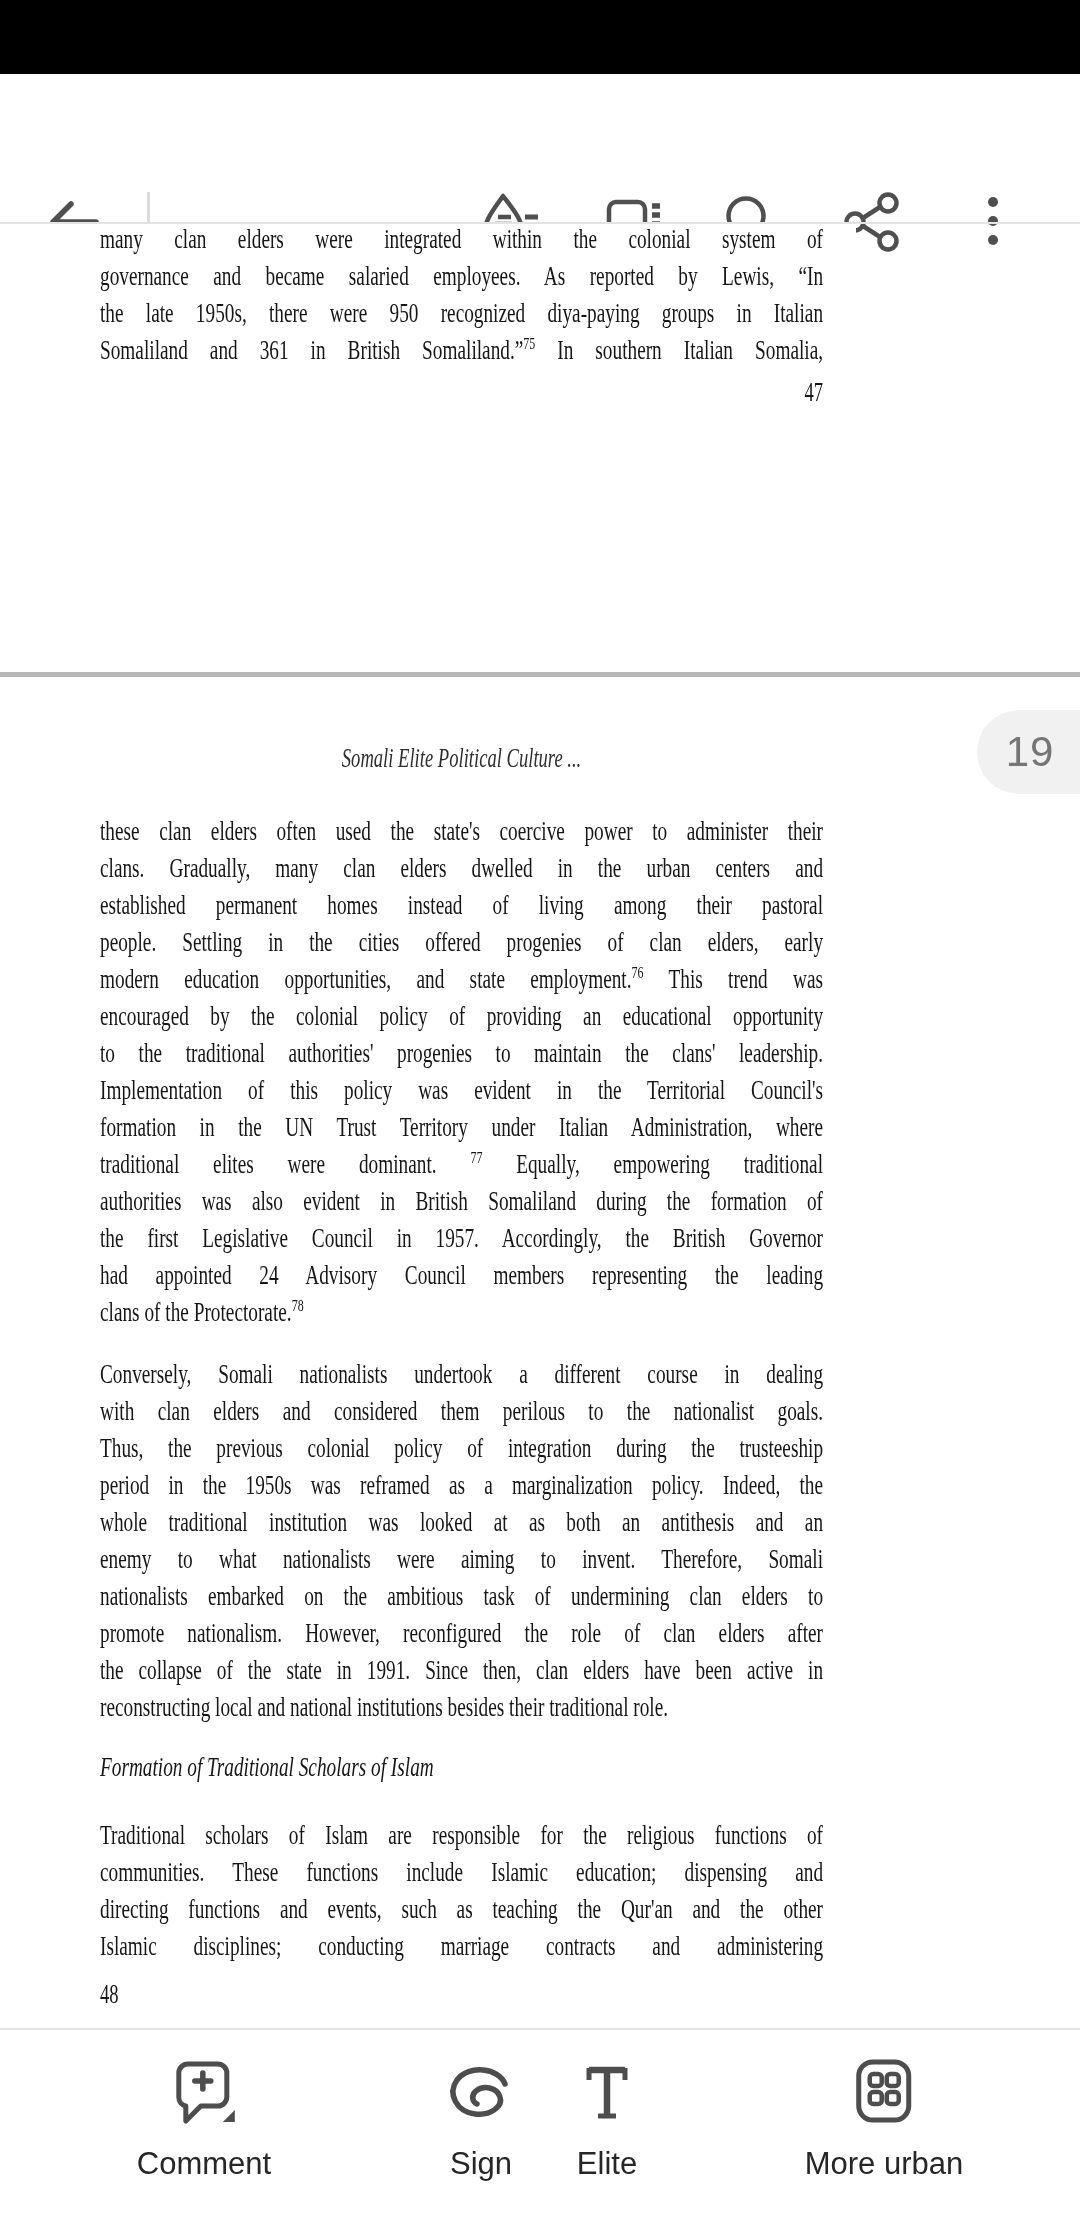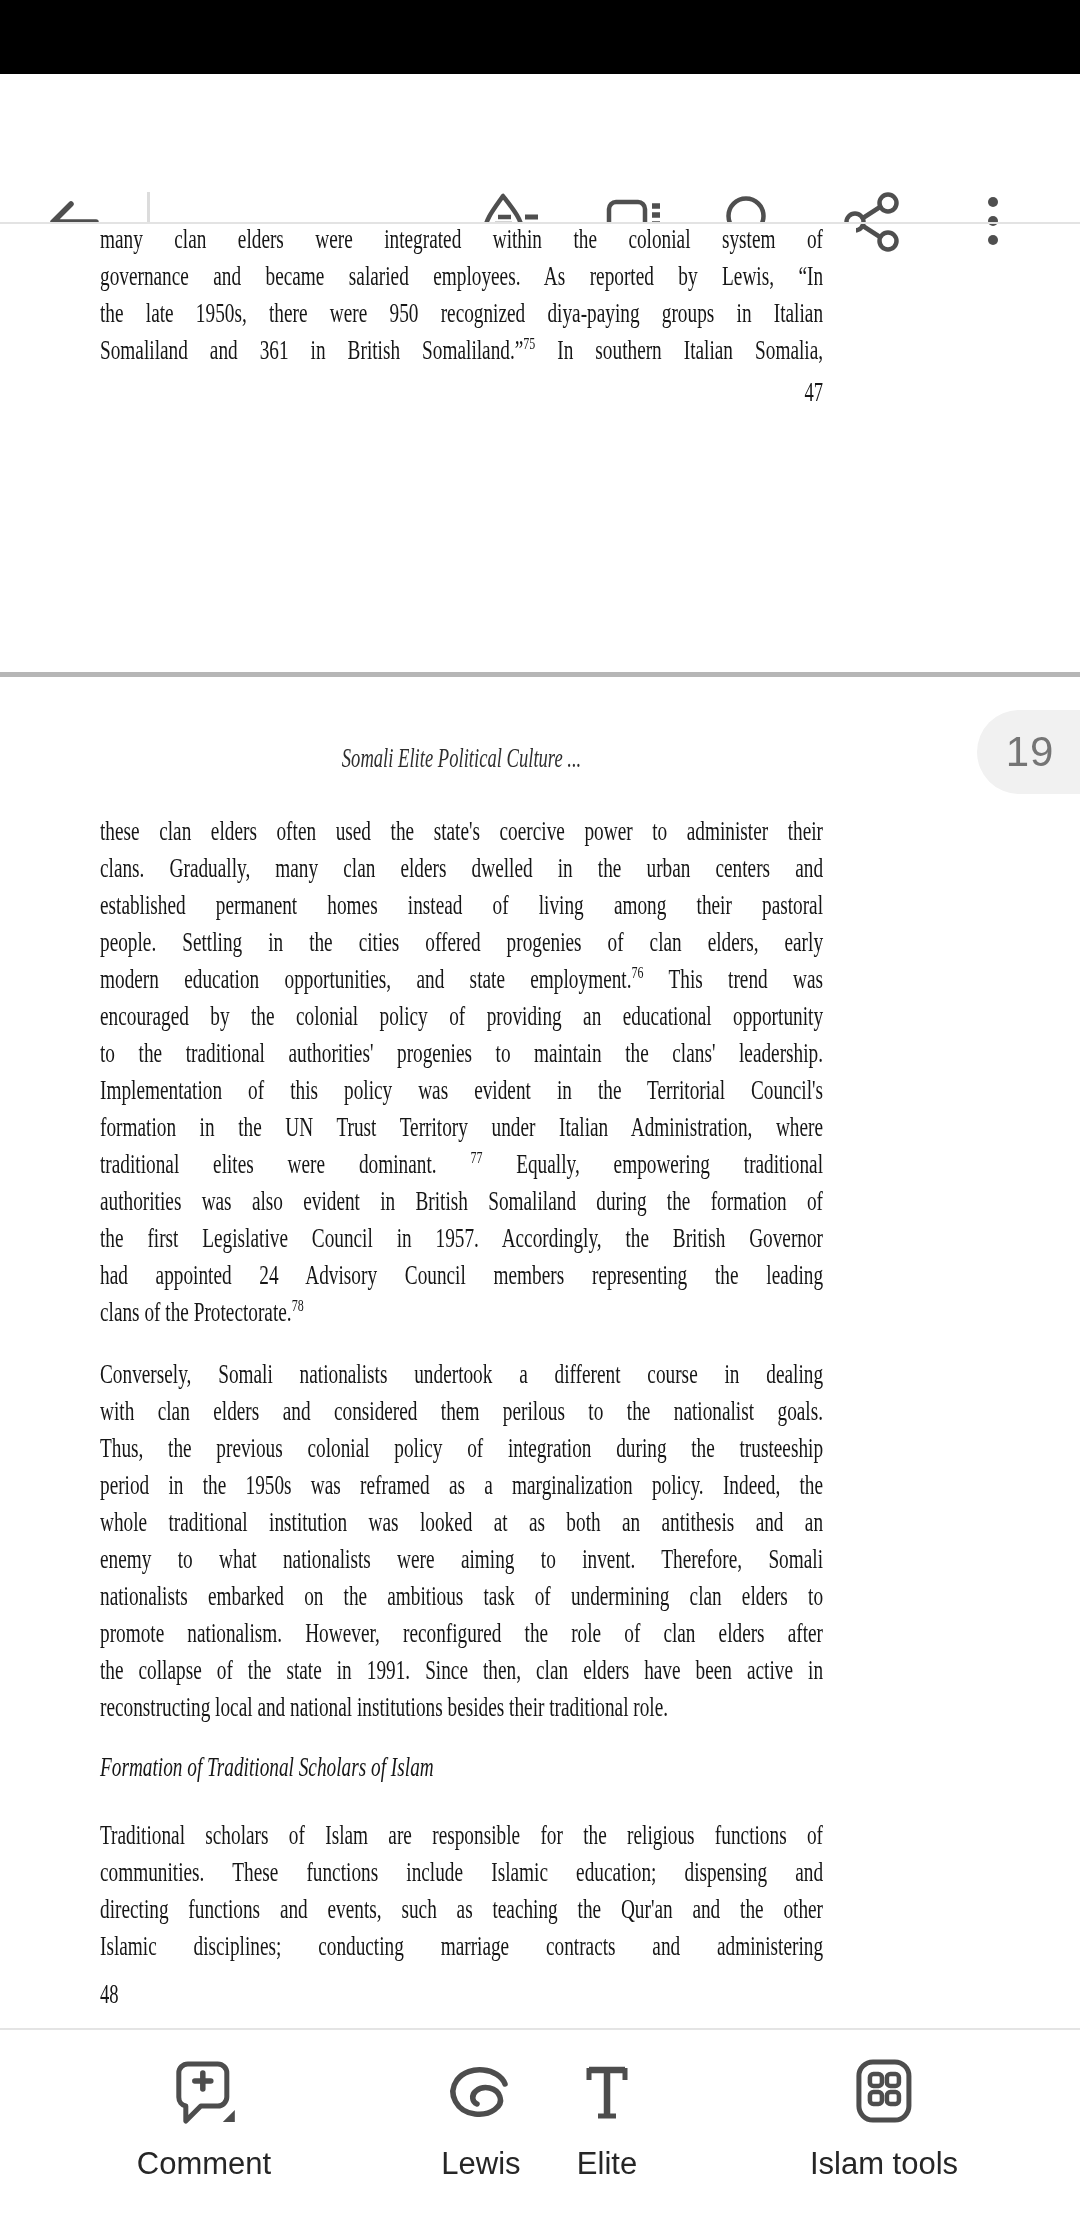--- a/index.html
+++ b/index.html
@@ -165,21 +165,21 @@
         <path d="M59 68 H71 V56 Z" fill="#4d4d4d"></path>
       </svg>
       <span class="tool-label">Comment</span>
     </div>
 
 
     <div class="tool" style="left:477px;">
       <svg class="tool-icon" viewBox="0 0 80 80">
         <path d="M64 30 C58 14 28 10 16 26 C6 40 16 58 34 60 C50 62 62 52 59 43 C56 33 42 31 35 37 C30 41 31 48 36 50" fill="none" stroke="#4d4d4d" stroke-width="5.5" stroke-linecap="round"></path>
       </svg>
-      <span class="tool-label">Lewis</span>
+      <span class="tool-label">Sign</span>
     </div>
 
     <div class="tool" style="left:603px;">
       <svg class="tool-icon" viewBox="0 0 80 80">
         <path d="M22 16 H58" stroke="#4d4d4d" stroke-width="6.5"></path>
         <path d="M22 14 V26 M58 14 V26" stroke="#4d4d4d" stroke-width="5"></path>
         <path d="M40 16 V62" stroke="#4d4d4d" stroke-width="6.5"></path>
         <path d="M31 62 H49" stroke="#4d4d4d" stroke-width="5"></path>
       </svg>
       <span class="tool-label">Elite</span>
@@ -187,17 +187,17 @@
 
 
     <div class="tool" style="left:880px;">
       <svg class="tool-icon" viewBox="0 0 80 80">
         <rect x="15" y="8" width="50" height="58" rx="14" fill="none" stroke="#4d4d4d" stroke-width="5"></rect>
         <rect x="26" y="20" width="12" height="12" rx="3.5" fill="none" stroke="#4d4d4d" stroke-width="4.5"></rect>
         <rect x="43" y="20" width="12" height="12" rx="3.5" fill="none" stroke="#4d4d4d" stroke-width="4.5"></rect>
         <rect x="26" y="38" width="12" height="12" rx="3.5" fill="none" stroke="#4d4d4d" stroke-width="4.5"></rect>
         <rect x="43" y="38" width="12" height="12" rx="3.5" fill="none" stroke="#4d4d4d" stroke-width="4.5"></rect>
       </svg>
-      <span class="tool-label">Islam tools</span>
+      <span class="tool-label">More urban</span>
     </div>
 
   </div>
 </div>
 
 </body></html>

